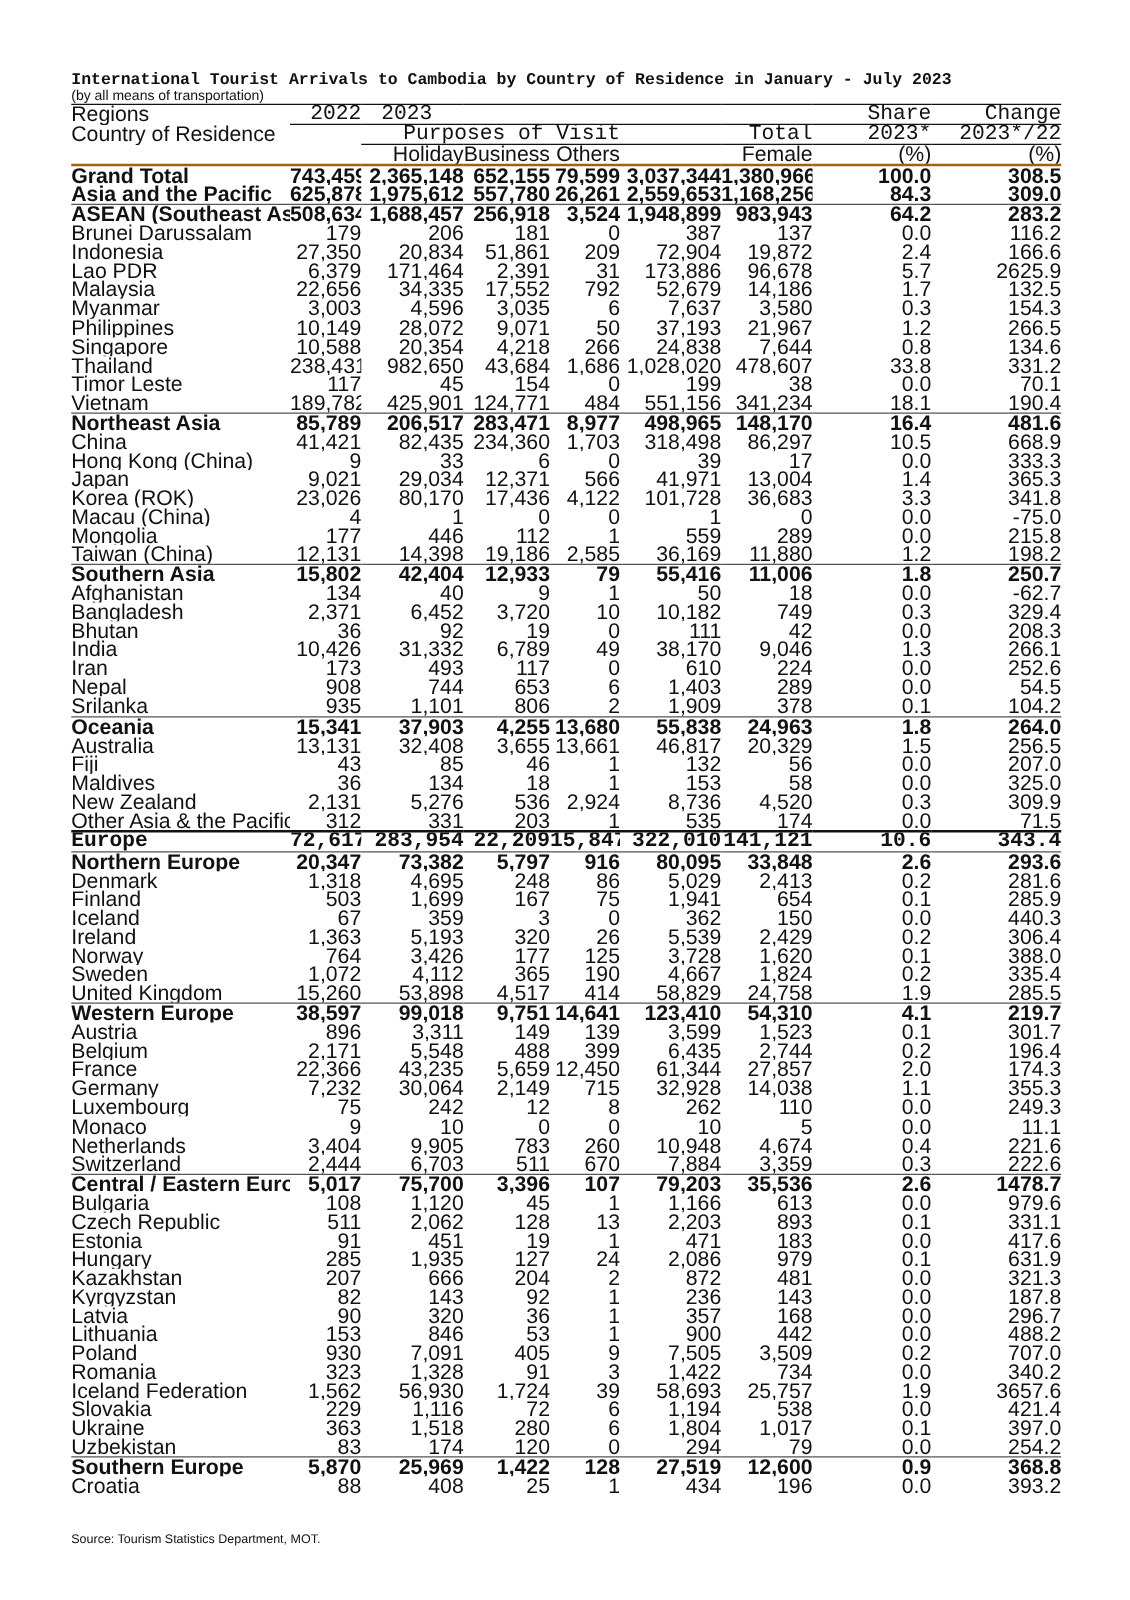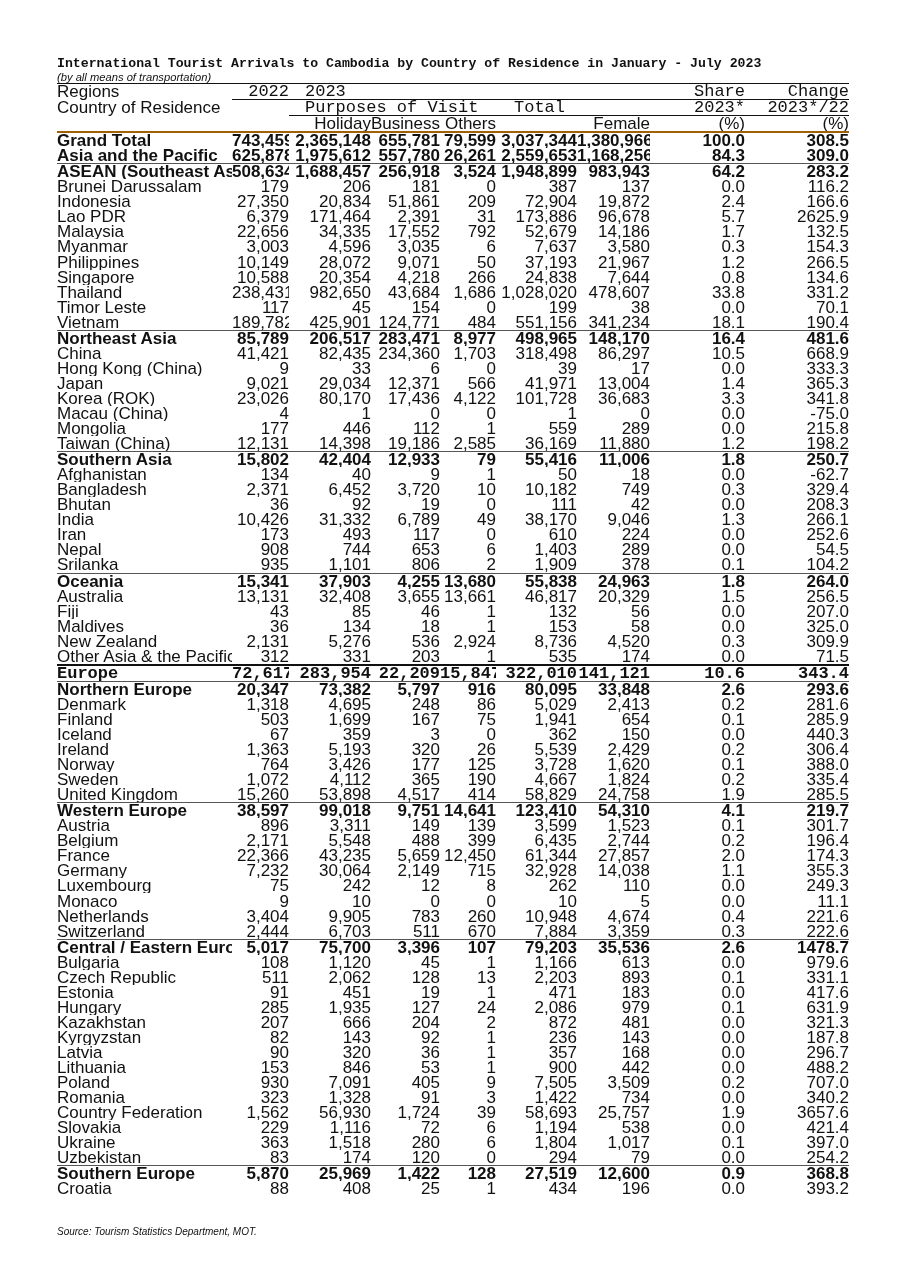--- a/index.html
+++ b/index.html
@@ -1,39 +1,39 @@
 <!DOCTYPE html>
 <html><head>
 <meta charset="utf-8">
 <style>
   html, body { margin: 0; padding: 0; background: #ffffff; }
   body { width: 904px; height: 1280px; position: relative; font-family: "Liberation Sans", sans-serif; color: #111; }
   .page { position: absolute; left: 57px; top: 56px; width: 792px; }
   .title { font-size: 13.2px; font-weight: bold; line-height: 15px; white-space: nowrap; font-family: Liberation Mono, monospace; }
-  .subtitle { font-size: 11.2px; font-style: italic; line-height: 12px; }
+  .subtitle { font-size: 11.2px; line-height: 12px; }
   table { border-collapse: collapse; width: 792px; table-layout: fixed; font-size: 17px; }
   td { padding: 0; height: 15.05px; line-height: 15px; white-space: nowrap; overflow: hidden; }
   col.c0 { width: 175px; }
   col.c1 { width: 57px; }
   col.c2 { width: 82px; }
   col.c3 { width: 69px; }
   col.c4 { width: 56px; }
   col.c5 { width: 81px; }
   col.c6 { width: 73px; }
   col.c7 { width: 95px; }
   col.c8 { width: 104px; }
   td.num { text-align: right; }
   tr.thead-top td { border-top: 1.6px solid #111; }
   tr.hdr-last td { border-bottom: 2px solid #a16207; }
   tr.bold td { font-weight: bold; }
   tr.sep td { border-top: 1px solid #555; }
   tr.sep2 td { border-top: 2px solid #111; font-family: Liberation Mono, monospace; }
-  .center { text-align: left; }
+  .center { text-align: right; }
   td.ul-cell { border-bottom: 1px solid #111; font-family: Liberation Mono, monospace; }
-  .source { position: absolute; left: 57px; top: 1226px; font-size: 10px; font-style: italic; }
+  .source { position: absolute; left: 57px; top: 1226px; font-size: 10px; }
 </style>
 </head>
 <body>
 
 <div class="page">
   <div class="title">International Tourist Arrivals to Cambodia by Country of Residence in January - July 2023</div>
   <div class="subtitle">(by all means of transportation)</div>
 
   <table>
     <colgroup>
@@ -73,21 +73,21 @@
         <td class="num">Female</td>
         <td class="num">(%)</td>
         <td class="num">(%)</td>
       </tr>
     </thead>
     <tbody id="tbody">
         <tr class="bold">
           <td>Grand Total</td>
           <td class="num">743,459</td>
           <td class="num">2,365,148</td>
-          <td class="num">655,781</td>
+          <td class="num">652,155</td>
           <td class="num">79,599</td>
           <td class="num">3,037,344</td>
           <td class="num">1,380,966</td>
           <td class="num">100.0</td>
           <td class="num">308.5</td>
         </tr>
         <tr class="bold">
           <td>Asia and the Pacific</td>
           <td class="num">625,878</td>
           <td class="num">1,975,612</td>
@@ -774,21 +774,21 @@
           <td class="num">323</td>
           <td class="num">1,328</td>
           <td class="num">91</td>
           <td class="num">3</td>
           <td class="num">1,422</td>
           <td class="num">734</td>
           <td class="num">0.0</td>
           <td class="num">340.2</td>
         </tr>
         <tr class="">
-          <td>Country Federation</td>
+          <td>Iceland Federation</td>
           <td class="num">1,562</td>
           <td class="num">56,930</td>
           <td class="num">1,724</td>
           <td class="num">39</td>
           <td class="num">58,693</td>
           <td class="num">25,757</td>
           <td class="num">1.9</td>
           <td class="num">3657.6</td>
         </tr>
         <tr class="">

